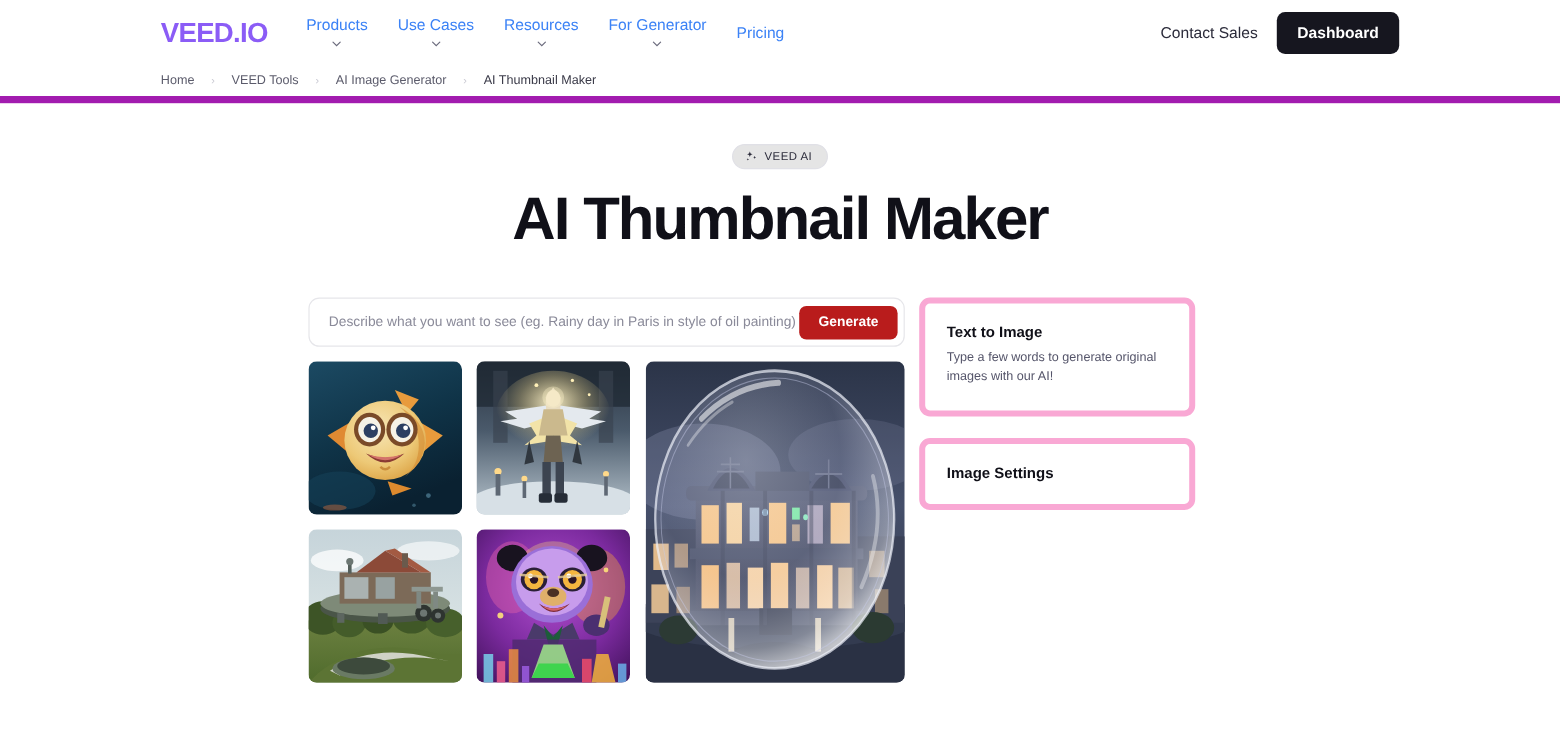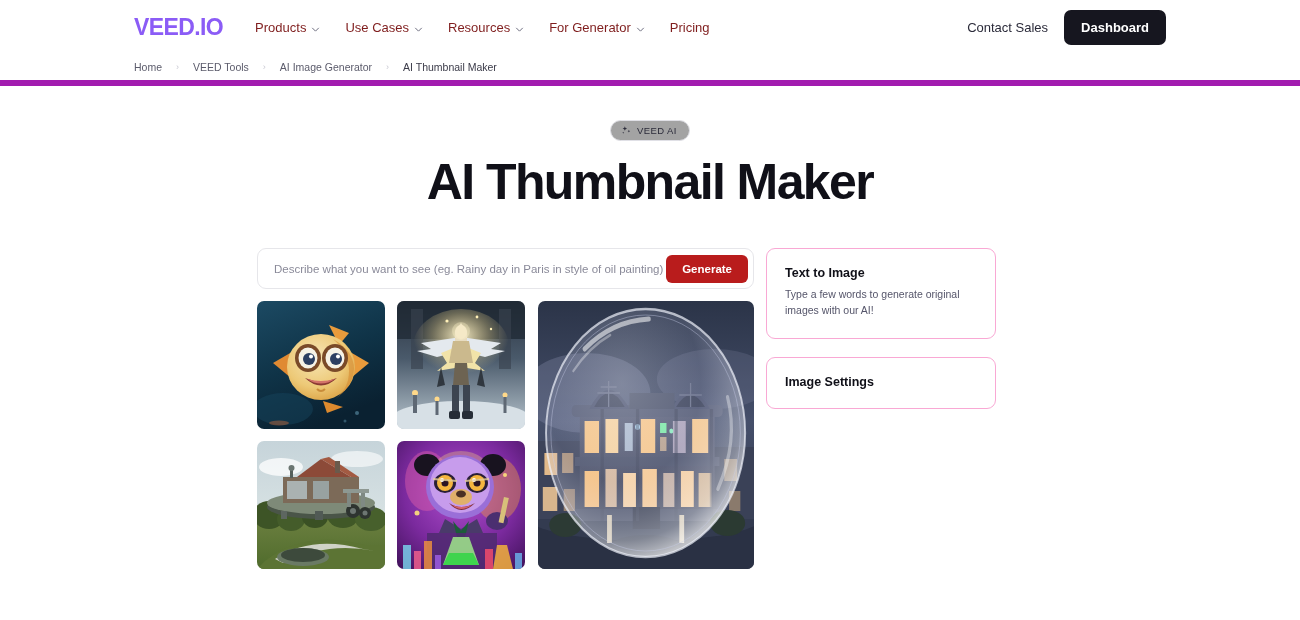--- a/index.html
+++ b/index.html
@@ -26,28 +26,29 @@
     margin-right: 24px;
     user-select: none;
   }
   .nav {
     display: flex;
     align-items: center;
     gap: 9px;
   }
   .nav-item {
     display: flex;
-    align-items: flex-end;
+    align-items: center;
     gap: 5px;
     font-size: 13px;
-    color: #7f1d1d;
+    color: #3b82f6;
     padding: 6px 8px;
     border-radius: 6px;
     cursor: pointer;
     white-space: nowrap;
+    flex-direction: column;
   }
   .chev {
     width: 9px; height: 9px;
     display: inline-block;
     position: relative;
     top: -1px;
   }
   .chev svg { display: block; }
   .header-right {
     margin-left: auto;
@@ -108,21 +109,21 @@
   .badge {
     display: inline-flex;
     align-items: center;
     gap: 5px;
     border: 1px solid #e0e0e6;
     border-radius: 999px;
     padding: 4px 12px 4px 10px;
     font-size: 9.5px;
     letter-spacing: 0.4px;
     color: #2b2b3a;
-    background: #a3a3a3;
+    background: #e5e5e5;
     cursor: pointer;
   }
   .badge-icon { width: 11px; height: 11px; display: block; }
   .hero-title {
     font-size: 50px;
     font-weight: 800;
     letter-spacing: -1.6px;
     margin-top: 14px;
     color: #101018;
     line-height: 1.08;
@@ -197,21 +198,21 @@
     width: 269px; height: 268px;
     border-radius: 7px;
     overflow: hidden;
     position: relative;
     cursor: pointer;
   }
   .thumb svg, .thumb-big svg { display: block; width: 100%; height: 100%; }
 
   
   .card {
-    border: 1px solid #f9a8d4;
+    border: 5px solid #f9a8d4;
     border-radius: 9px;
     background: #fff;
     padding: 17px 18px 19px 18px;
   }
   .card + .card { margin-top: 18px; }
   .card-title {
     font-size: 12.5px;
     font-weight: 700;
     color: #101018;
   }

